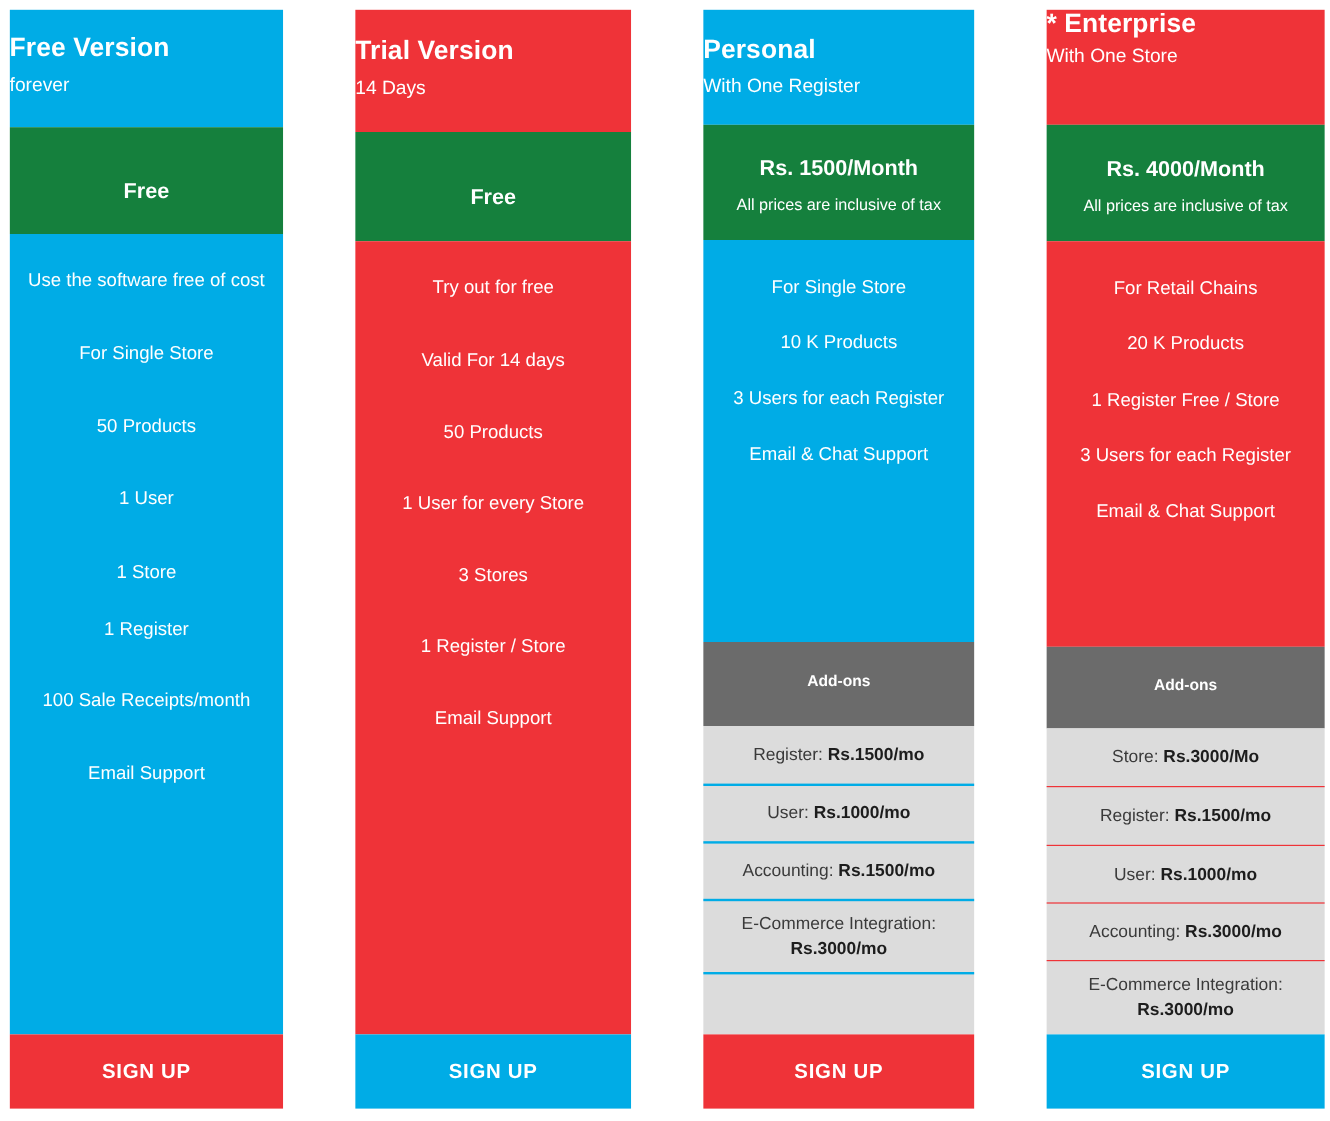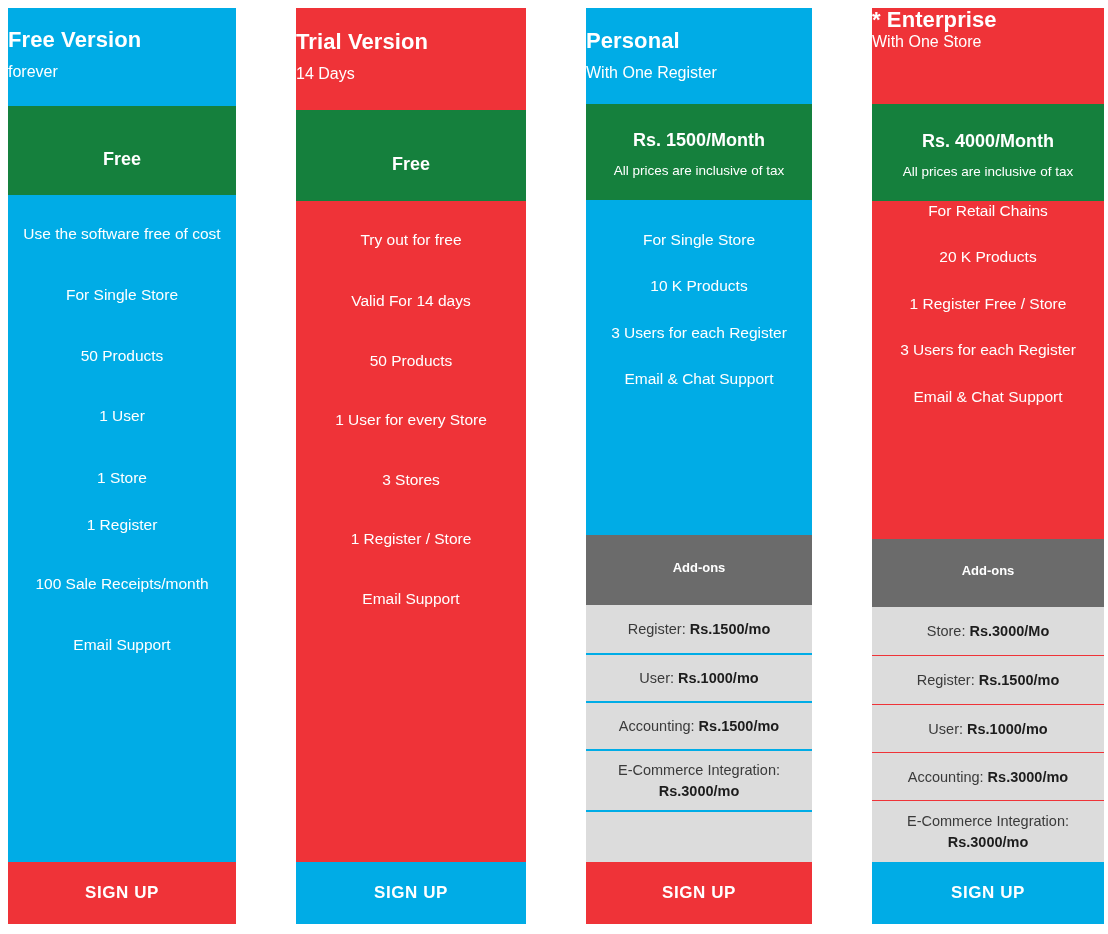--- a/index.html
+++ b/index.html
@@ -232,27 +232,27 @@
       </div>
     </div>
     <div class="signup-button red" style="height:62px;">
       <span>SIGN UP</span>
     </div>
   </div>
 
   <div class="plan-column" id="col-3">
     <div class="plan-header red" style="height:96px;">
       <div class="plan-name">* Enterprise</div>
-      <div class="plan-sub" style="margin-top:0;">With One Store</div>
+      <div class="plan-sub" style="margin-top:6px;">With One Store</div>
     </div>
     <div class="price-band" style="height:97px;padding-top:27px;">
       <div class="price-main">Rs. 4000/Month</div>
       <div class="price-note" style="margin-top:12px;">All prices are inclusive of tax</div>
     </div>
-    <div class="features red" style="">
+    <div class="features red" style="padding-top:30px;">
       <div class="feature-item" style="margin-bottom:27px;">For Retail Chains</div>
       <div class="feature-item" style="margin-bottom:27px;">20 K Products</div>
       <div class="feature-item" style="margin-bottom:27px;">1 Register Free / Store</div>
       <div class="feature-item" style="margin-bottom:27px;">3 Users for each Register</div>
       <div class="feature-item">Email &amp; Chat Support</div>
     </div>
     <div class="addons-title" style="height:68px;padding-top:24px;">
       <span>Add-ons</span>
     </div>
     <div class="addons-list">

